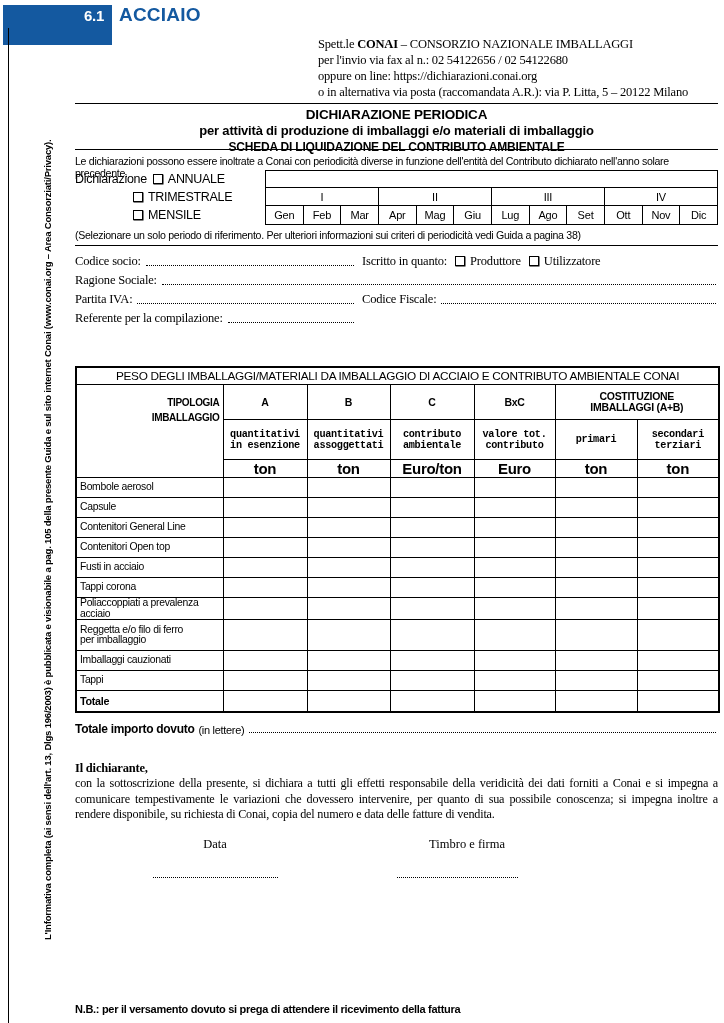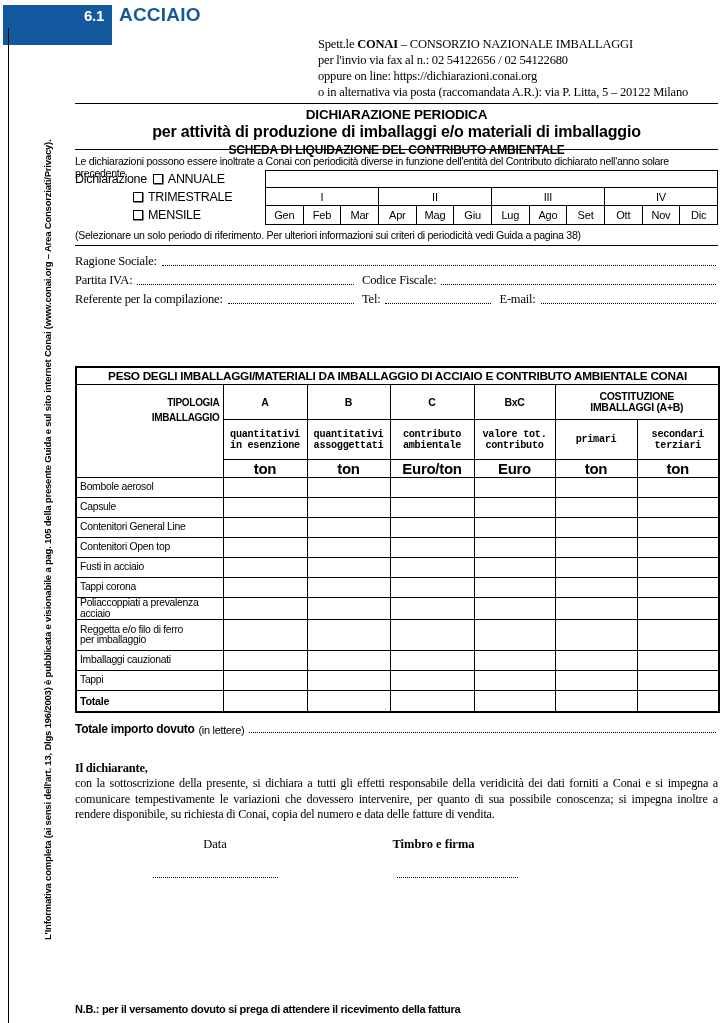--- a/index.html
+++ b/index.html
@@ -21,21 +21,21 @@
   .sidebar-note {
     position:absolute; left:42px; top:150px; height:790px; width:16px;
     writing-mode:vertical-rl; transform:rotate(180deg);
     font-size:9.5px; font-weight:bold; letter-spacing:-0.2px; text-align:center; white-space:nowrap;
   }
 
   .hrule { position:absolute; left:75px; width:643px; border-top:1.6px solid #000; }
 
   .title-block { position:absolute; left:75px; top:107px; width:643px; text-align:center; font-weight:bold; letter-spacing:-0.2px; }
   .title-block .t1 { font-size:13.5px; }
-  .title-block .t2 { font-size:16px; margin-top:1px; }
+  .title-block .t2 { font-size:13px; margin-top:1px; }
   .title-block .t3 { font-size:12px; margin-top:2px; }
 
   .intro { position:absolute; left:75px; top:155px; width:643px; font-size:10.6px; letter-spacing:-0.3px; }
 
   
   .decl { position:absolute; left:75px; top:170px; font-size:12.5px; letter-spacing:-0.3px; }
   .decl .line { height:18px; display:flex; align-items:center; }
   .decl .opt-indent { margin-left:58px; }
   .cb { display:inline-block; width:8px; height:8px; border:1.3px solid #000; margin-right:5px; background:#fff; box-shadow:0.5px 0.5px 0 #000; }
   .period-table { position:absolute; left:265px; top:170px; width:453px; border-collapse:collapse; table-layout:fixed; }
@@ -53,41 +53,41 @@
   .leader { flex:1 1 auto; border-bottom:1.6px dotted #000; margin:0 2px 3px 5px; min-width:12px; }
   .leader.fixed { flex:0 0 auto; }
   .half-left { display:flex; flex:0 0 281px; align-items:flex-end; }
   .half-right { display:flex; flex:1 1 auto; align-items:flex-end; margin-left:6px; }
   .cb-row { display:flex; align-items:center; margin-left:8px; }
   .cb-row .cb { margin-bottom:1px; }
 
   
   .wtable { position:absolute; left:75px; top:366px; width:643px; border-collapse:collapse; table-layout:fixed; border:2px solid #000; }
   .wtable td { border:1px solid #000; padding:0 3px; letter-spacing:-0.3px; }
-  .wtable .t-title td { height:16px; text-align:center; font-weight:bold; font-size:11.8px; }
+  .wtable .t-title td { height:16px; text-align:center; font-weight:normal; font-size:11.8px; }
   .wtable .t-letters td { height:34px; text-align:center; font-weight:bold; font-size:10.5px; white-space:pre-line; line-height:11px; }
   .wtable td.tipologia { text-align:right; vertical-align:top; font-weight:bold; font-size:10px; line-height:15px; padding-top:10px; white-space:pre-line; }
   .wtable .t-sub td { height:39px; text-align:center; font-weight:bold; font-size:10.2px; white-space:pre-line; line-height:11px;font-family:Liberation Mono, monospace; }
   .wtable .t-units td { height:17px; text-align:center; font-weight:bold; font-size:15px; }
   .wtable .t-row td { height:19px; font-size:10.4px; line-height:10.5px; }
   .wtable .t-row td.rowlabel { white-space:pre-line; }
   .wtable .t-row.tall td { height:30px; }
   .wtable .t-row.total td { height:20px; font-weight:bold; font-size:10.8px; }
 
   
   .tot-row { position:absolute; left:75px; top:722px; width:643px; display:flex; align-items:flex-end; font-size:12px; letter-spacing:-0.3px; }
   .tot-row .b { font-weight:bold; }
   .tot-row .n { margin-left:4px; font-size:11px; }
 
   .decl-head { position:absolute; left:75px; top:761px; font-family:"Liberation Serif",serif; font-weight:bold; font-size:12.5px; letter-spacing:-0.2px; }
   .decl-body { position:absolute; left:75px; top:776px; width:643px; font-family:"Liberation Serif",serif; font-size:12.2px; line-height:15.5px; text-align:justify; letter-spacing:-0.2px; }
 
   .sig-label { position:absolute; font-family:"Liberation Serif",serif; font-size:12.5px; top:837px; }
   .sig-data { left:195px; width:40px; text-align:center; }
-  .sig-firma { left:386px; width:95px; text-align:center;font-weight:bold; }
+  .sig-firma { left:410px; width:95px; text-align:right; }
   .sig-line { position:absolute; top:877px; border-bottom:1.6px dotted #000; height:0; }
   .sig-line-1 { left:153px; width:125px; }
   .sig-line-2 { left:397px; width:121px; }
 
   .footer-note { position:absolute; left:75px; top:1003px; font-size:11px; font-weight:bold; letter-spacing:-0.3px; }
 </style>
 </head>
 <body>
 
 <div class="page">
@@ -173,42 +173,53 @@
       <td>Dic</td>
     </tr>
   </tbody>
     </table>
 
   <div class="select-note">(Selezionare un solo periodo di riferimento. Per ulteriori informazioni sui criteri di periodicità vedi Guida a pagina 38)</div>
   <div class="hrule" style="top:245px;"></div>
 
   <div class="registry serif">
     <div class="reg-row">
+      <div class="half-left">
+        <span>Codice socio:</span>
+        <span class="leader"></span>
+      </div>
+      <div class="half-right">
+        <span>Iscritto in quanto:</span>
+        <span class="cb-row">
+          <span class="cb"></span>
+          <span>Produttore</span>
+        </span>
+        <span class="cb-row">
+          <span class="cb"></span>
+          <span>Utilizzatore</span>
+        </span>
+      </div>
+    </div>
+    <div class="reg-row">
       <span>Ragione Sociale:</span>
       <span class="leader"></span>
     </div>
     <div class="reg-row">
       <div class="half-left">
         <span>Partita IVA:</span>
         <span class="leader"></span>
       </div>
       <div class="half-right">
         <span>Codice Fiscale:</span>
         <span class="leader"></span>
       </div>
     </div>
     <div class="reg-row">
       <div class="half-left">
         <span>Referente per la compilazione:</span>
-        <span class="leader"></span>
-      </div>
-      <div class="half-right">
-        <span>Tel:</span>
-        <span class="leader fixed" style="width:106px;"></span>
-        <span style="margin-left:6px;">E-mail:</span>
         <span class="leader"></span>
       </div>
     </div>
   </div>
 
   <table class="wtable">
     <colgroup>
       <col style="width:147px">
         <col style="width:84px">
         <col style="width:83px">

